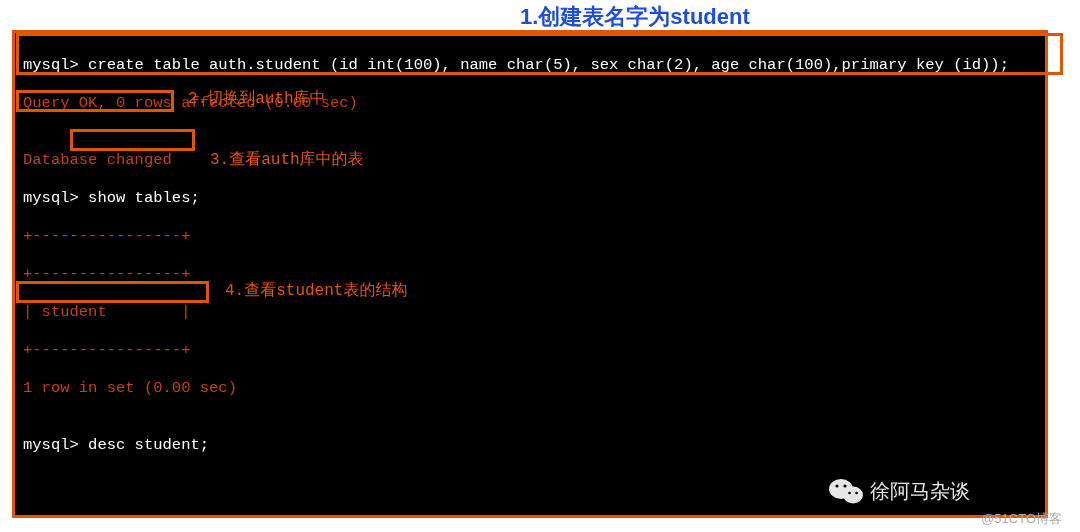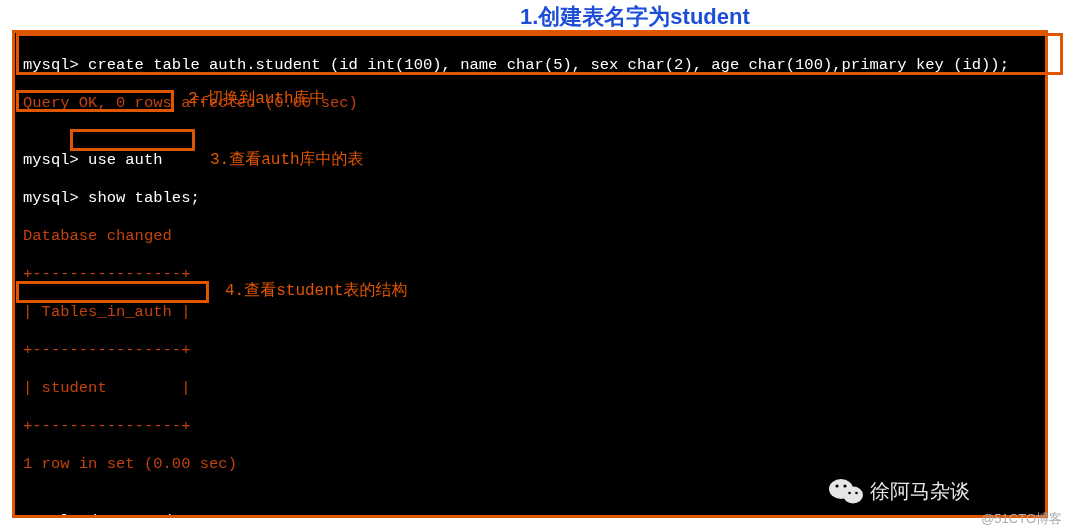--- a/index.html
+++ b/index.html
@@ -76,25 +76,23 @@
 </style>
 </head>
 <body>
 
 <div class="heading">1.创建表名字为student</div>
 
 <div class="terminal">
 <span class="line"><span>mysql&gt;</span><span> create table auth.student (id int(100), name char(5), sex char(2), age char(100),primary key (id));</span></span>
 <span class="line gray">Query OK, 0 rows affected (0.00 sec)</span>
 <span class="line"></span>
-<span class="line"><span>mysql&gt;</span><span> use auth</span></span>
+<span class="line gray">Database changed</span>
 <span class="line"><span>mysql&gt;</span><span> show tables;</span></span>
-<span class="line gray">Database changed</span>
 <span class="line gray">+----------------+</span>
-<span class="line gray">| Tables_in_auth |</span>
 <span class="line gray">+----------------+</span>
 <span class="line gray">| student        |</span>
 <span class="line gray">+----------------+</span>
 <span class="line gray">1 row in set (0.00 sec)</span>
 <span class="line"></span>
 <span class="line"><span>mysql&gt;</span><span> desc student;</span></span>
 
 
 
 

